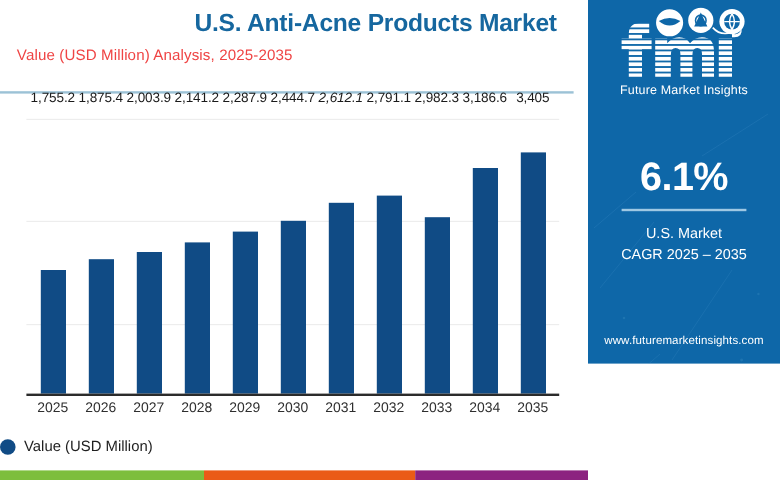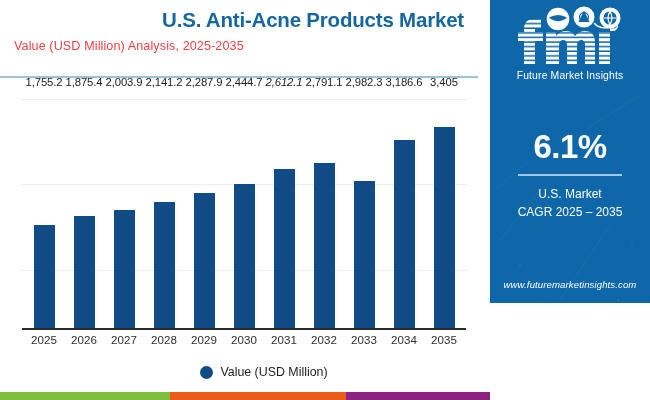--- a/index.html
+++ b/index.html
@@ -136,23 +136,22 @@
     color: #2E2E2E;
   }
 
   #legend {
     position: absolute;
     left: 0;
     top: 365px;
     width: 478px;
     display: flex;
     align-items: center;
-    justify-content: center;
+    justify-content: flex-start;
     gap: 7px;
-    margin-left: 25px;
   }
   #legend-marker {
     width: 13px;
     height: 13px;
     border-radius: 50%;
     background: #104B85;
     display: inline-block;
   }
   #legend-label {
     font-size: 12.4px;
@@ -230,21 +229,20 @@
   #brand-url {
     position: absolute;
     left: 0;
     bottom: 13px;
     width: 160px;
     text-align: center;
     font-size: 9.6px;
     color: #ffffff;
     letter-spacing: 0.1px;
     white-space: nowrap;
-    font-style: italic;
   }
 </style>
 </head>
 <body>
 
 <div id="page">
 
   <div id="chart-panel">
 
     <div id="chart-header">

